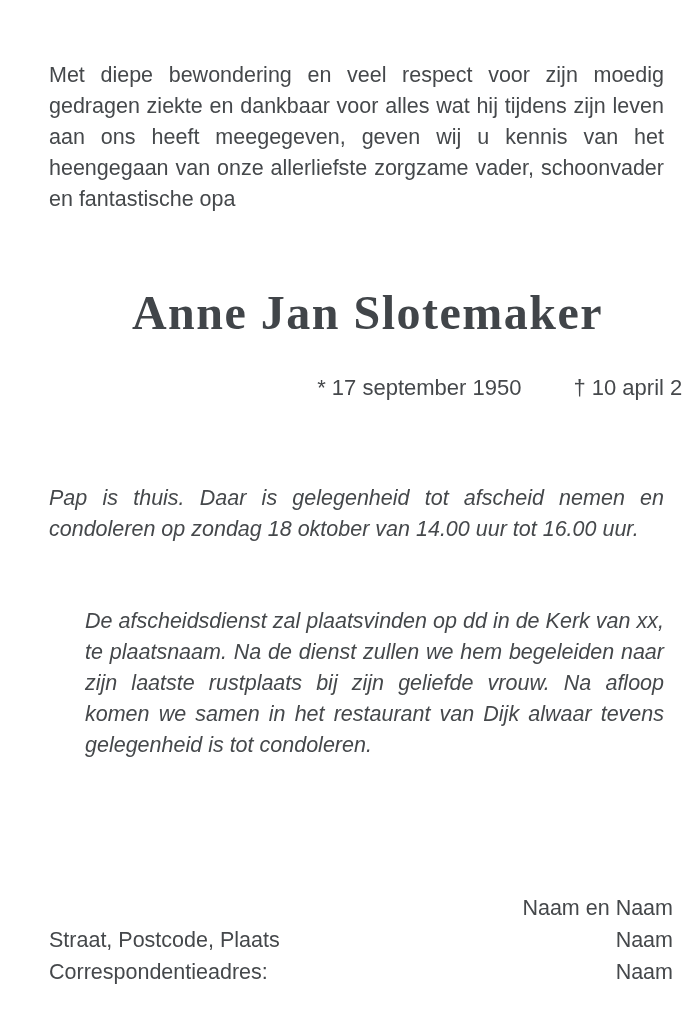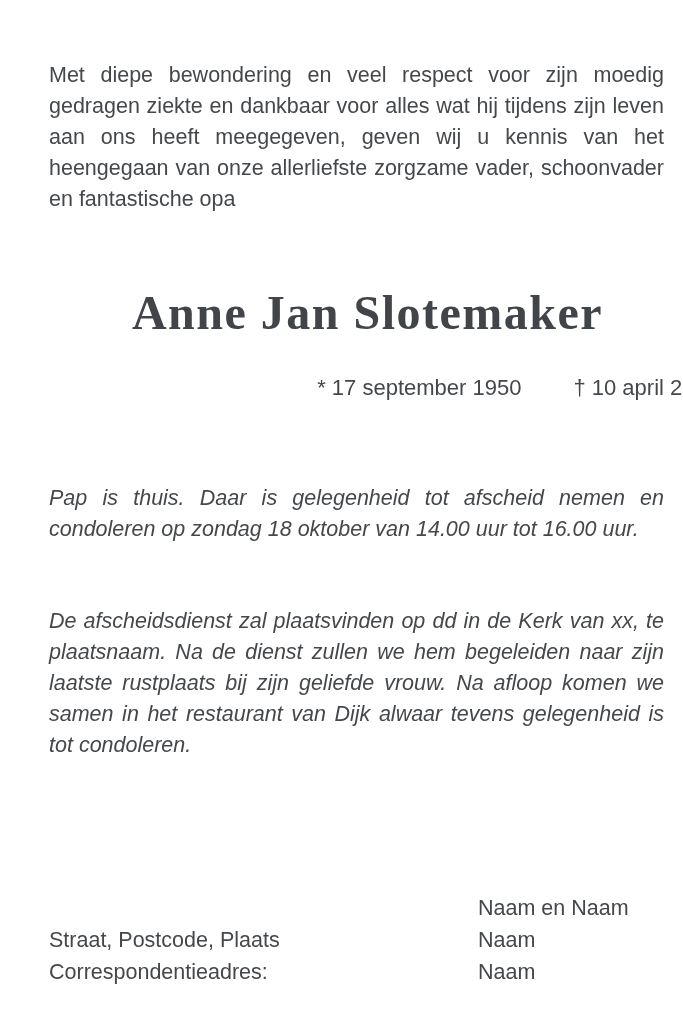--- a/index.html
+++ b/index.html
@@ -63,39 +63,39 @@
     position: absolute;
     left: 49px;
     right: 55px;
     margin: 0;
     font-size: 21.5px;
     line-height: 31px;
     text-align: justify;
     font-style: italic;
   }
   .para-visitation { top: 483px; }
-  .para-service   { top: 606px; }
+  .para-service   { top: 606px; margin-left: 36px; }
   .footer {
     position: absolute;
     left: 49px;
     right: 46px;
     top: 892px;
     display: flex;
     justify-content: space-between;
     align-items: flex-start;
     font-size: 21.5px;
     line-height: 32px;
   }
   .footer-left {
     padding-top: 32px;
     text-align: left;
   }
   .footer-right {
     min-width: 195px;
-    text-align: left;
+    text-align: right;
   }
 </style>
 </head>
 <body>
 
 <div class="card">
 
   <p class="intro">Met diepe bewondering en veel respect voor zijn moedig gedragen ziekte en dankbaar voor alles wat hij tijdens zijn leven aan ons heeft meegegeven, geven wij u kennis van het heengegaan van onze allerliefste zorgzame vader, schoonvader en fantastische opa</p>
 
   <h1 class="deceased-name">Anne Jan Slotemaker</h1>

